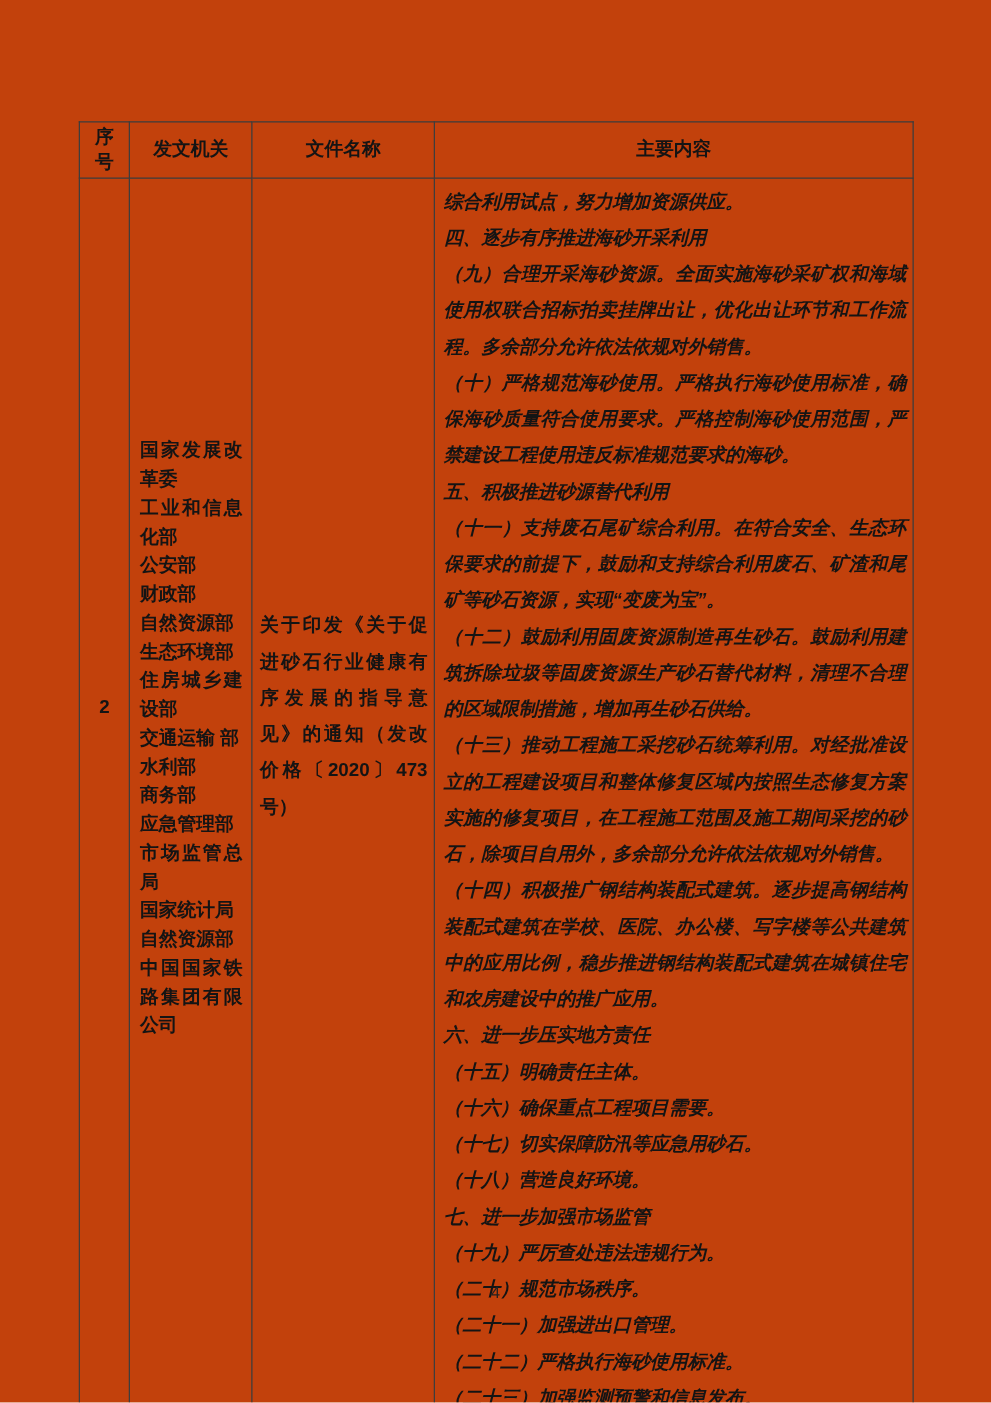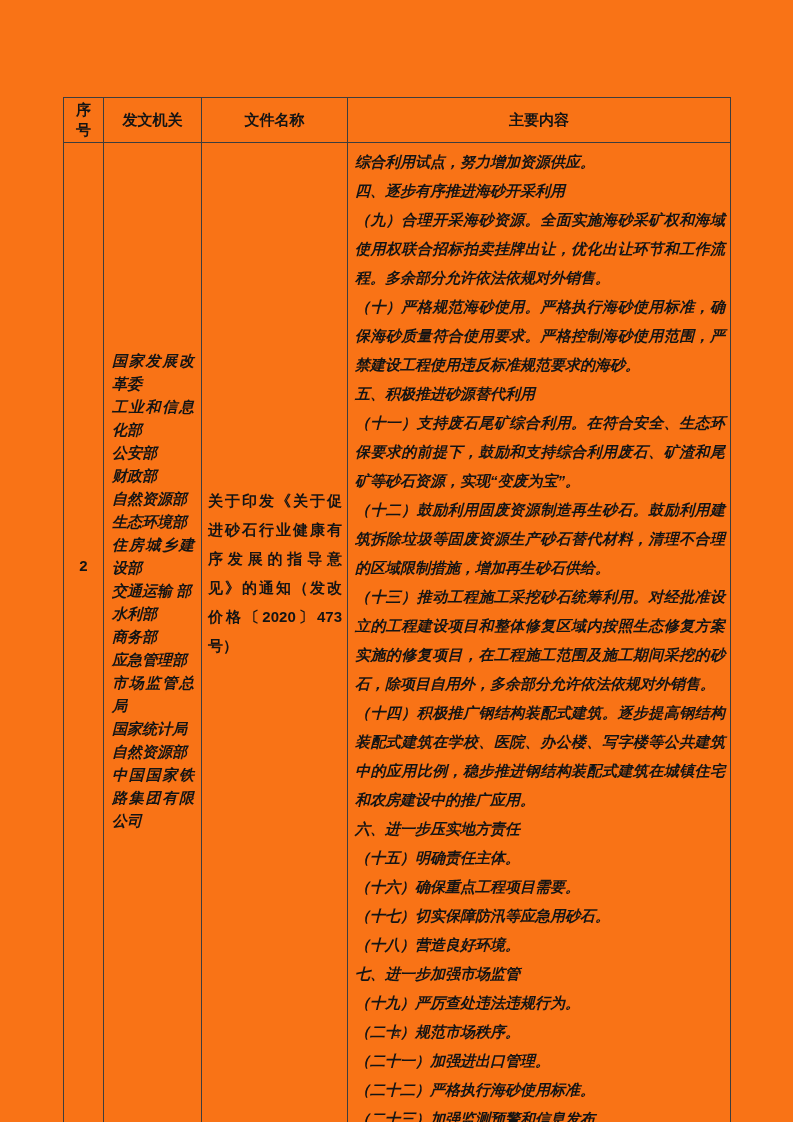--- a/index.html
+++ b/index.html
@@ -5,21 +5,21 @@
   * { margin: 0; padding: 0; box-sizing: border-box; }
   html, body {
     width: 793px; height: 1122px;
     background: #ffffff;
     font-family: "Liberation Sans", sans-serif;
     color: #1a1a1a;
   }
   .page {
     position: relative;
     width: 793px; height: 1122px;
-    background: #f97316;
+    background: #c2410c;
     overflow: hidden;
   }
   table.doc-table {
     position: absolute;
     left: 63px; top: 97px;
     width: 667px;
     border-collapse: collapse;
     table-layout: fixed;
   }
   table.doc-table th, table.doc-table td {
@@ -43,21 +43,20 @@
     font-size: 15px;
   }
   td.cell-agencies {
     vertical-align: middle;
     padding: 0 7px 100px 8px;
   }
   td.cell-agencies .agency {
     text-align: justify;
     line-height: 23px;
     word-break: break-all;
-    font-style: italic;
   }
   td.cell-title {
     vertical-align: middle;
     padding: 0 5px 135px 6px;
     text-align: justify;
     line-height: 29px;
     word-break: break-all;
   }
   td.cell-content {
     vertical-align: top;

